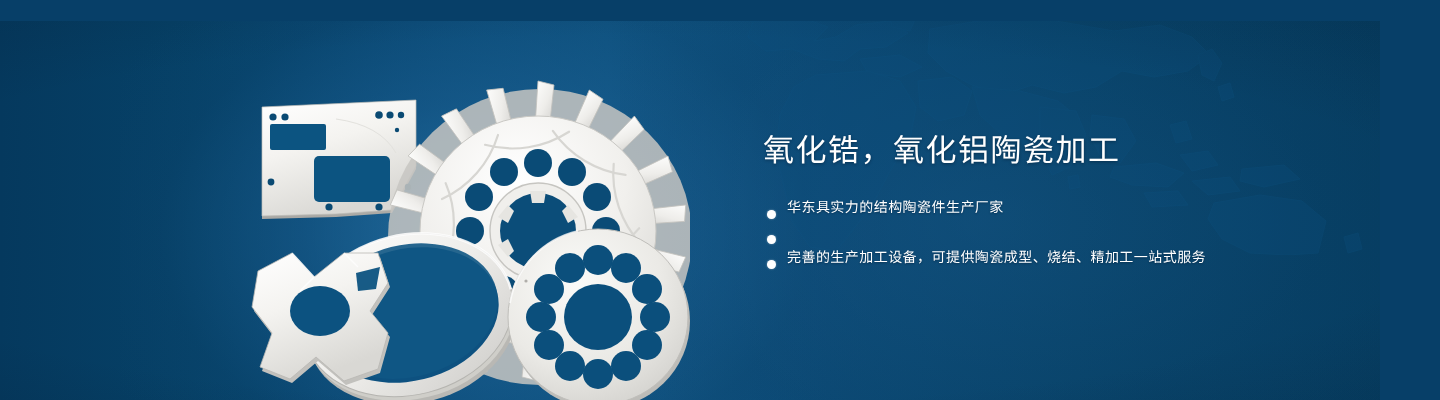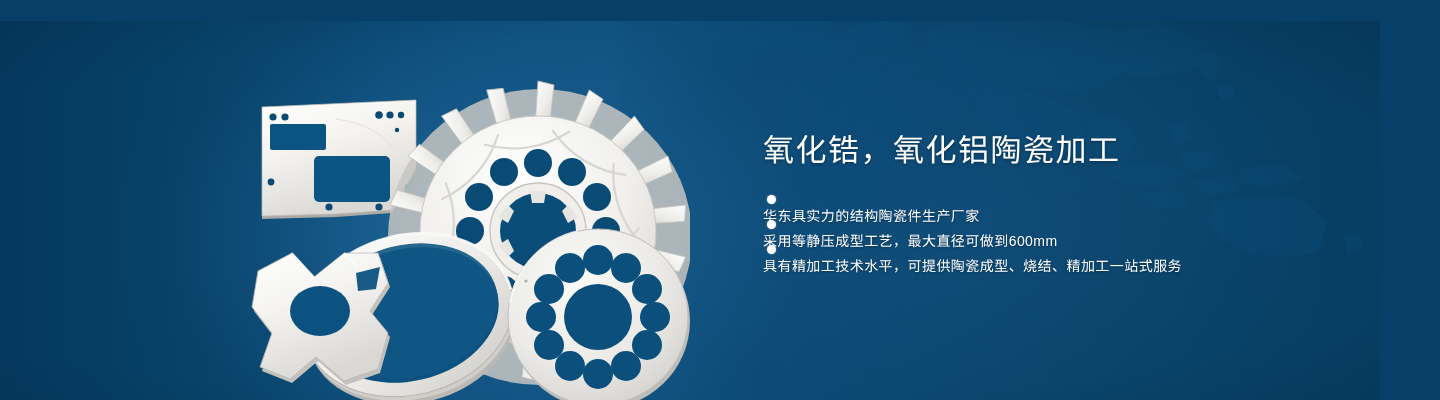--- a/index.html
+++ b/index.html
@@ -79,22 +79,22 @@
     font-size:31px;line-height:44px;font-weight:400;
     color:#ffffff;letter-spacing:1.5px;
     text-shadow:0 1px 3px rgba(0,18,36,.45);
     white-space:nowrap;
   }
   .feature-list{
     list-style:none;margin:0;padding:0;
     margin-top:22px;
   }
   .feature-item{
-    display:flex;align-items:flex-start;
-    height:24px;margin-bottom:1px;flex-direction:column;
+    display:flex;align-items:flex-end;
+    height:24px;margin-bottom:1px;
   }
   .bullet{
     flex:0 0 auto;
     width:9px;height:9px;border-radius:50%;
     background:#ffffff;margin-right:11px;margin-left:4px;
     box-shadow:0 0 2px rgba(255,255,255,.5);
   }
   .feature-text{
     font-size:14px;line-height:24px;color:#ffffff;
     letter-spacing:.45px;white-space:nowrap;
@@ -331,22 +331,21 @@
   <div class="copy">
     <h1 class="headline">氧化锆，氧化铝陶瓷加工</h1>
 
     <ul class="feature-list">
       <li class="feature-item">
         <span class="bullet"></span>
         <span class="feature-text">华东具实力的结构陶瓷件生产厂家</span>
       </li>
       <li class="feature-item">
         <span class="bullet"></span>
-        <span class="feature-text">采用等静压成型工艺，最大直径可做到600mm</span>
       </li>
       <li class="feature-item">
         <span class="bullet"></span>
-        <span class="feature-text">具有精加工技术水平，可提供陶瓷成型、烧结、精加工一站式服务</span>
+        <span class="feature-text">完善的生产加工设备，可提供陶瓷成型、烧结、精加工一站式服务</span>
       </li>
     </ul>
   </div>
 
 </div>
 
 </body></html>

